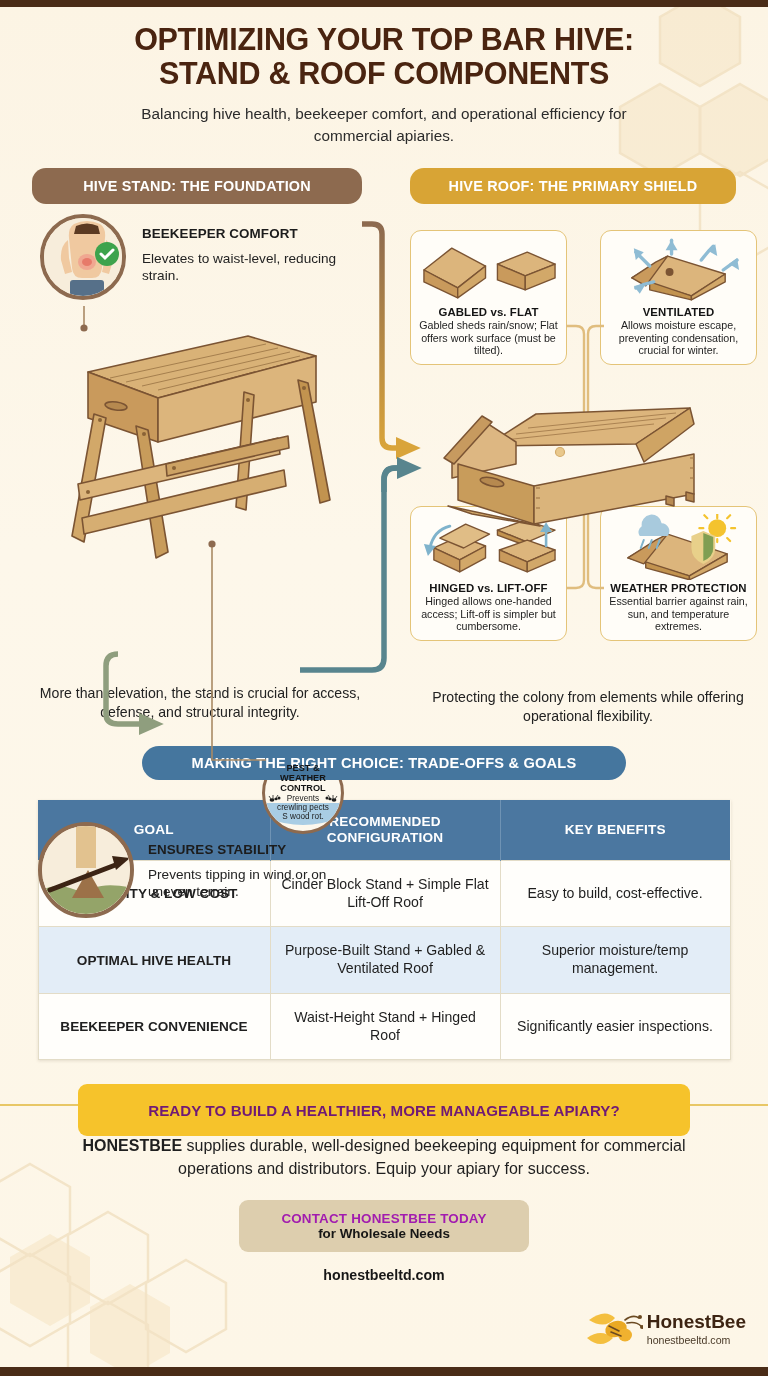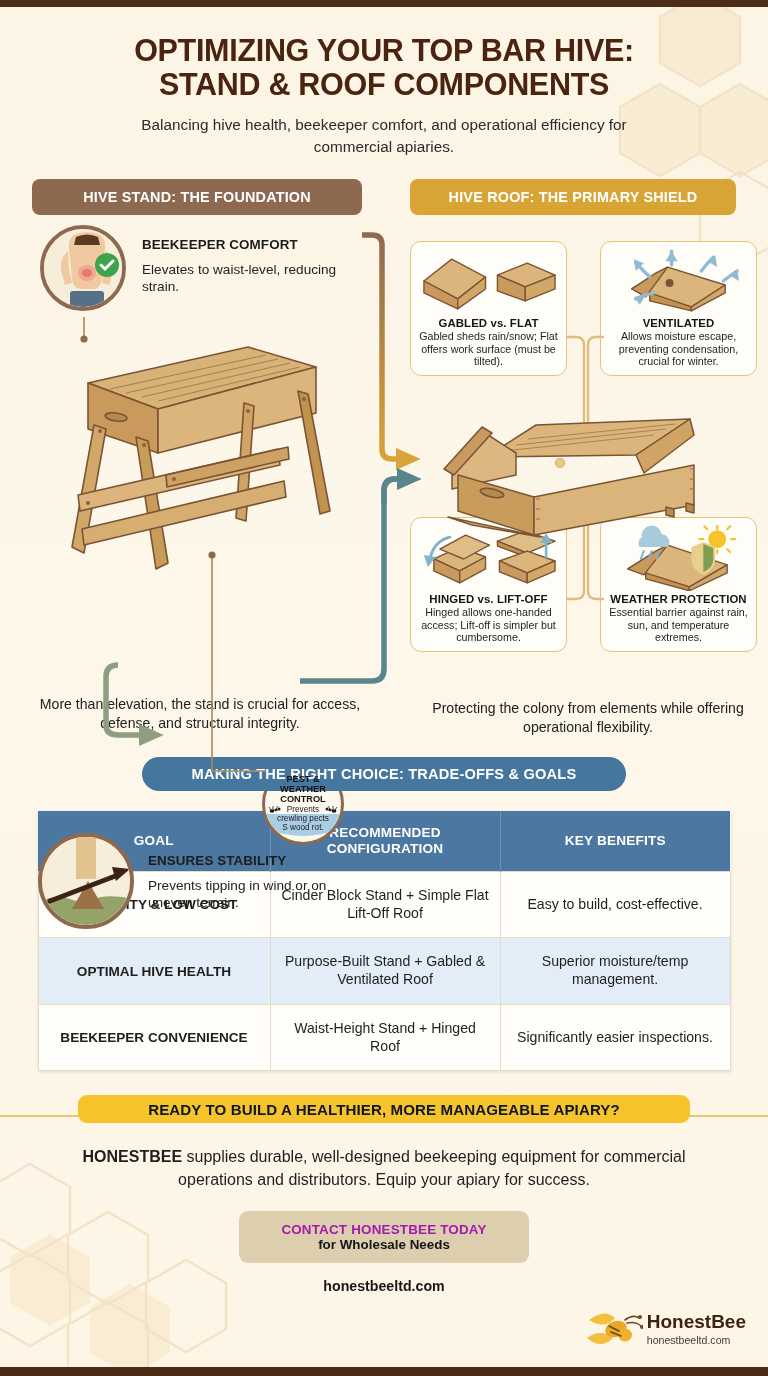--- a/index.html
+++ b/index.html
@@ -19,31 +19,31 @@
   }
   #hexbg { position:absolute; inset:0; z-index:0; pointer-events:none; }
   #content { position:relative; z-index:2; }
 
   .topbar { position:absolute; top:0; left:0; width:768px; height:7px;
             background:#4a2c17; z-index:5; }
   .bottombar { position:absolute; bottom:0; left:0; width:768px; height:9px;
             background:#4a2c17; z-index:5; }
 
   
-  .header { padding-top:33px; text-align:center; }
+  .header { padding-top:22px; text-align:center; }
   h1 { font-size:30.5px; line-height:1.12; color:#4a2410; letter-spacing:-0.3px;
        font-weight:bold; padding:0 34px; }
   h1 .l2 { display:block; }
   .subtitle { margin-top:13px; font-size:15.3px; line-height:1.42; color:#2b2b2b;
       padding:0 110px; }
 
   
   .chips { position:relative; margin-top:21px; height:38px; }
   .chip { position:absolute; height:36px; display:flex; align-items:center;
-      justify-content:center; border-radius:8px; color:#fff; font-weight:bold;
+      justify-content:center; border-radius:14px; color:#fff; font-weight:bold;
       font-size:14.4px; letter-spacing:0.2px; }
   .chip.stand { left:32px; width:330px; background:#8d6a4f; }
   .chip.roof  { left:410px; width:326px; background:#d8a435; }
 
   
   .cols { position:relative; height:540px; }
 
   
   .leftcol { position:absolute; left:0; top:0; width:400px; height:540px; }
   .circle-ico { position:absolute; border-radius:50%; border:4px solid #8d6a4f;
@@ -90,23 +90,23 @@
   tbody td { background:#fffefb; border:1px solid #e3dcc7; text-align:center;
       padding:15px 8px; font-size:14.1px; line-height:1.26; color:#1f1f1f; }
   tbody td.goal { font-weight:bold; font-size:13.6px; }
   tbody tr.alt td { background:#e3edf7; }
   col.c1 { width:232px; } col.c2 { width:230px; } col.c3 { width:230px; }
 
   
   .cta-wrap { position:relative; margin-top:24px; height:42px; }
   .cta-rule { position:absolute; left:0; top:20px; width:768px; height:2px;
       background:#e8c766; }
-  .cta-pill { position:absolute; left:78px; top:0; width:612px; height:28px;
+  .cta-pill { position:absolute; left:78px; top:0; width:612px; height:52px;
       background:#f6c32b; border-radius:9px; display:flex; align-items:center;
-      justify-content:center; font-weight:bold; font-size:15.1px; color:#0f172a;
+      justify-content:center; font-weight:bold; font-size:15.1px; color:#701a75;
       letter-spacing:0.1px; }
   .cta-body { margin-top:9px; text-align:center; font-size:16px; line-height:1.42;
       color:#1f1f1f; padding:0 62px; }
   .cta-body b { font-weight:bold; }
   .contact-wrap { position:relative; margin-top:19px; height:54px; }
   .contact { position:absolute; left:239px; top:0; width:290px; height:52px;
       background:#ddceae; border-radius:9px; display:flex; flex-direction:column;
       align-items:center; justify-content:center; }
   .contact .c1 { font-weight:bold; font-size:13.4px; color:#a21caf; letter-spacing:0.2px; }
   .contact .c2 { font-weight:bold; font-size:13.4px; color:#161616; }

